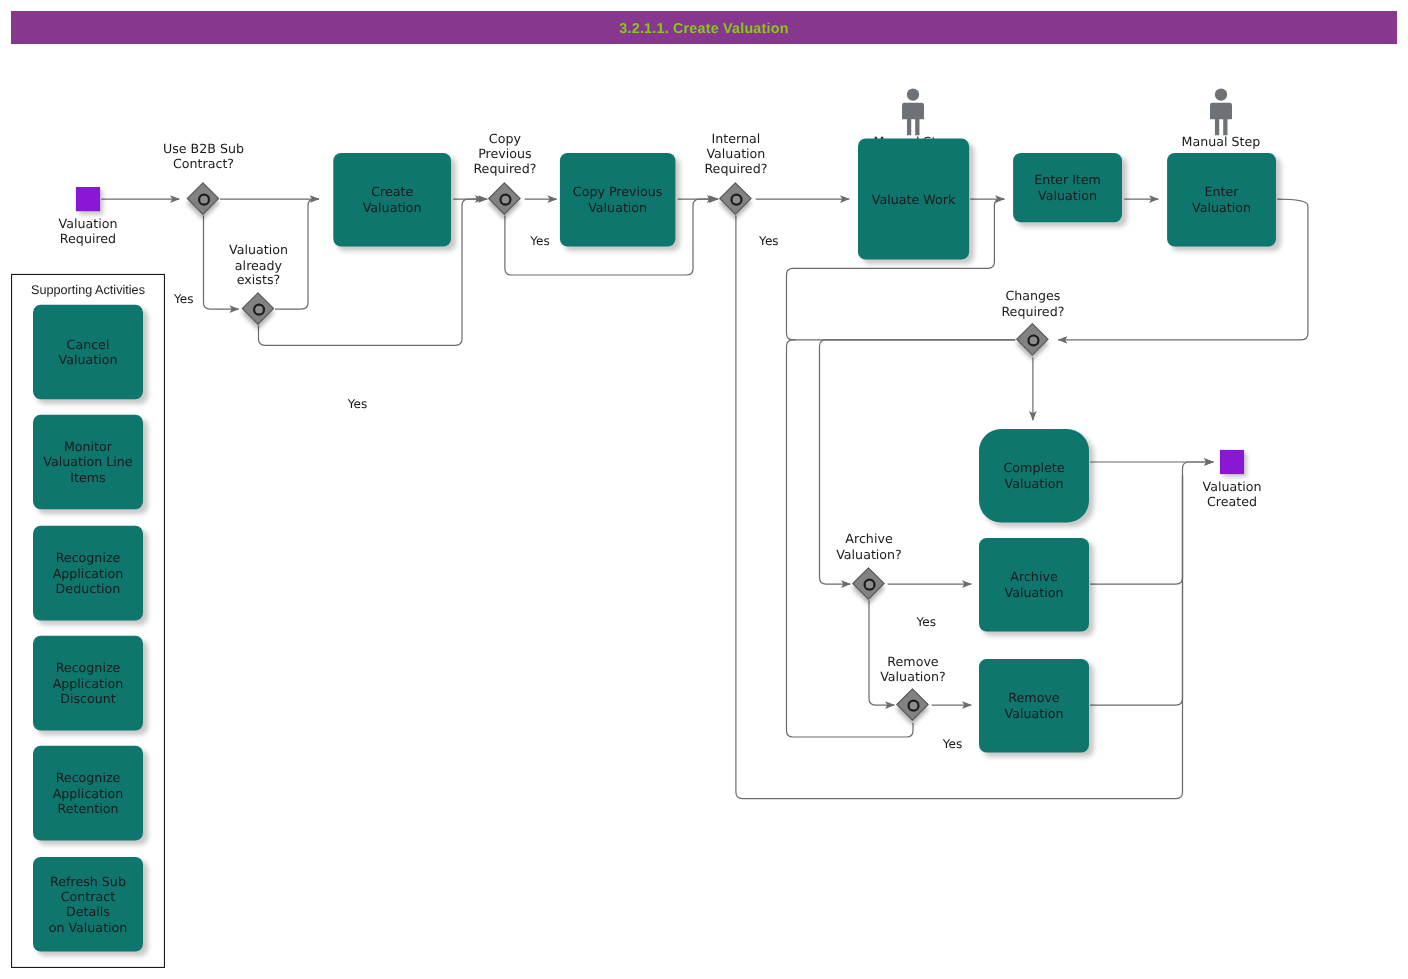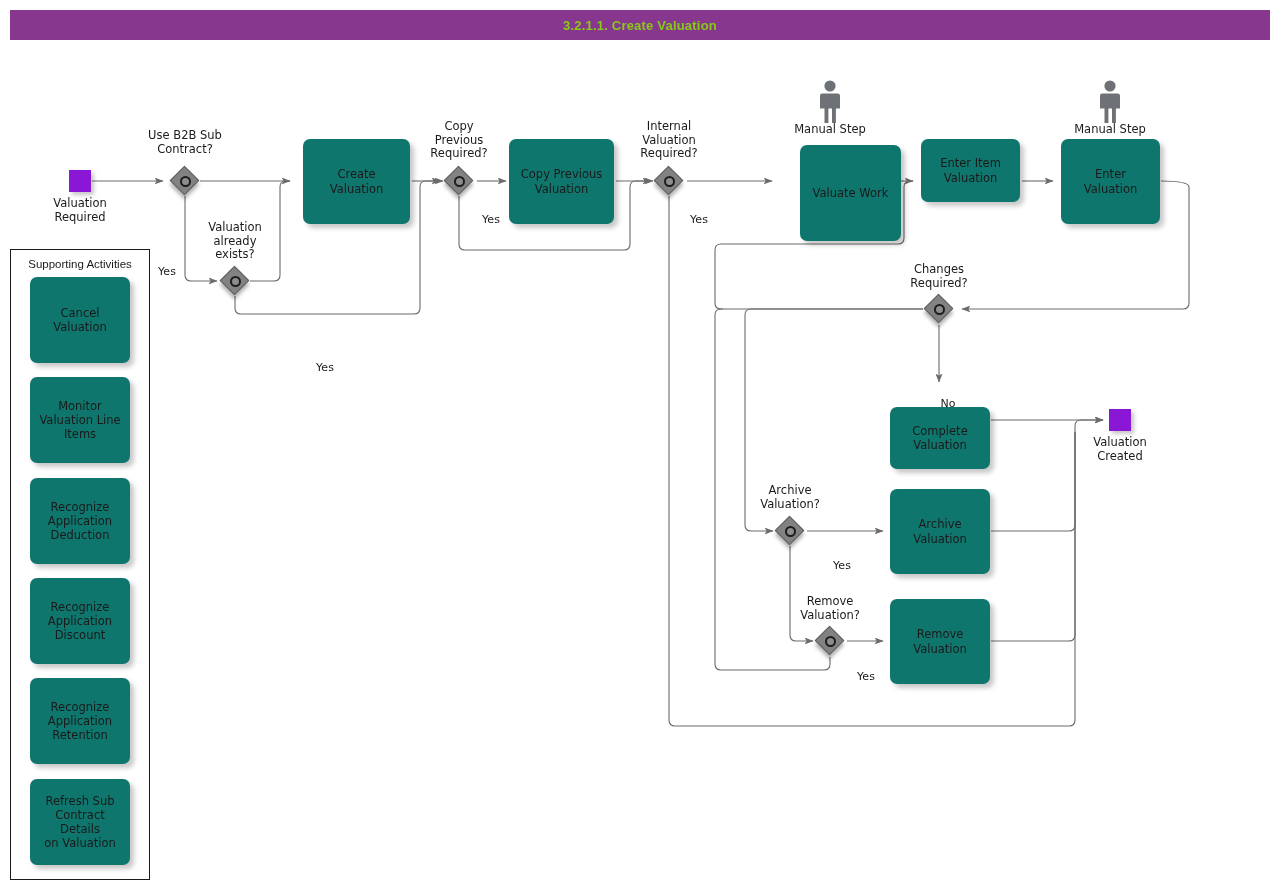--- a/index.html
+++ b/index.html
@@ -293,29 +293,29 @@
       <path d="M5.2,13.5 h15.6 a2.2,2.2 0 0 1 2.2,2.2 v12.8 h-4.1 v14.4 h-3.9 v-14.4 h-3.6 v14.4 h-3.9 v-14.4 h-4.5 v-12.8 a2.2,2.2 0 0 1 2.2,-2.2 z"></path>
     </g>
   </svg>
   <div class="label" style="left:1059px; top:123px; width:102px;">Manual Step</div>
 
   <div class="task" style="left:303px; top:139px; width:107px; height:85px;">Create Valuation</div>
 
   <div class="task" style="left:509px; top:139px; width:105px; height:85px;">Copy Previous
 Valuation</div>
 
-  <div class="task" style="left:780px; top:145px; width:101px; height:96px;margin-left:20px;">Valuate Work</div>
+  <div class="task" style="left:780px; top:126px; width:101px; height:110px;">Valuate Work</div>
 
   <div class="task" style="left:921px; top:139px; width:99px; height:63px;">Enter Item
 Valuation</div>
 
   <div class="task" style="left:1061px; top:139px; width:99px; height:85px;">Enter
 Valuation</div>
 
-  <div class="task" style="left:890px; top:407px; width:100px; height:62px;">Complete
+  <div class="task" style="left:890px; top:390px; width:100px; height:85px;border-radius:20px;">Complete
 Valuation</div>
 
   <div class="task" style="left:890px; top:489px; width:100px; height:85px;">Archive
 Valuation</div>
 
   <div class="task" style="left:890px; top:599px; width:100px; height:85px;">Remove
 Valuation</div>
 
   <div class="pool"></div>
   <div class="pool-title">Supporting Activities</div>

